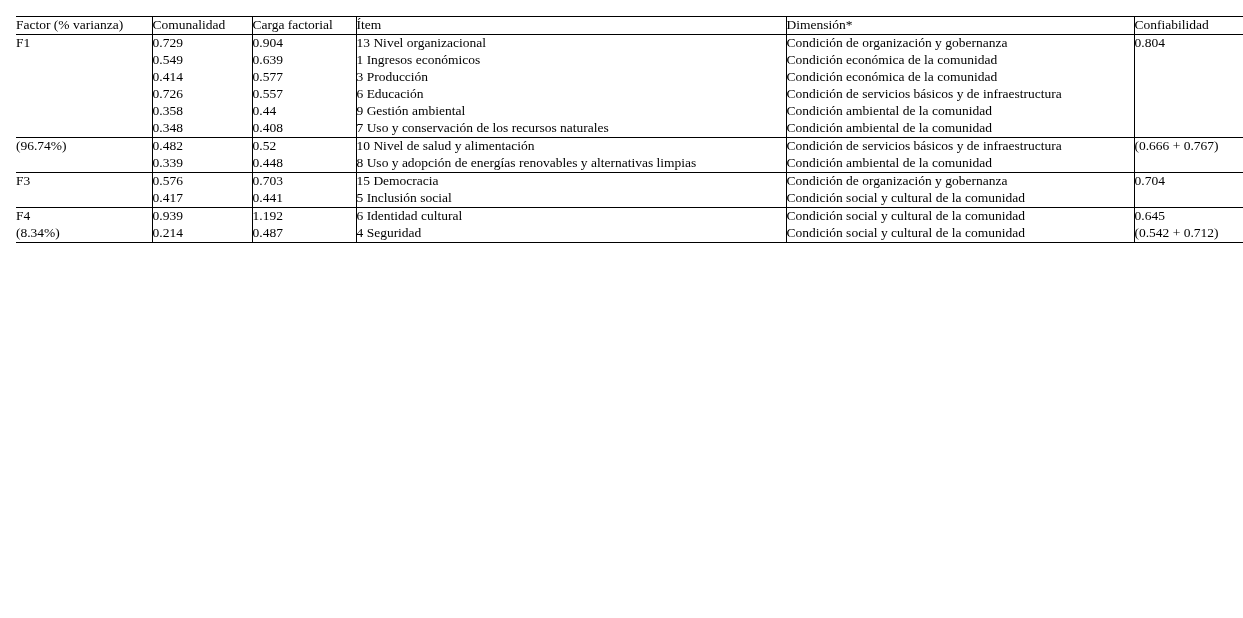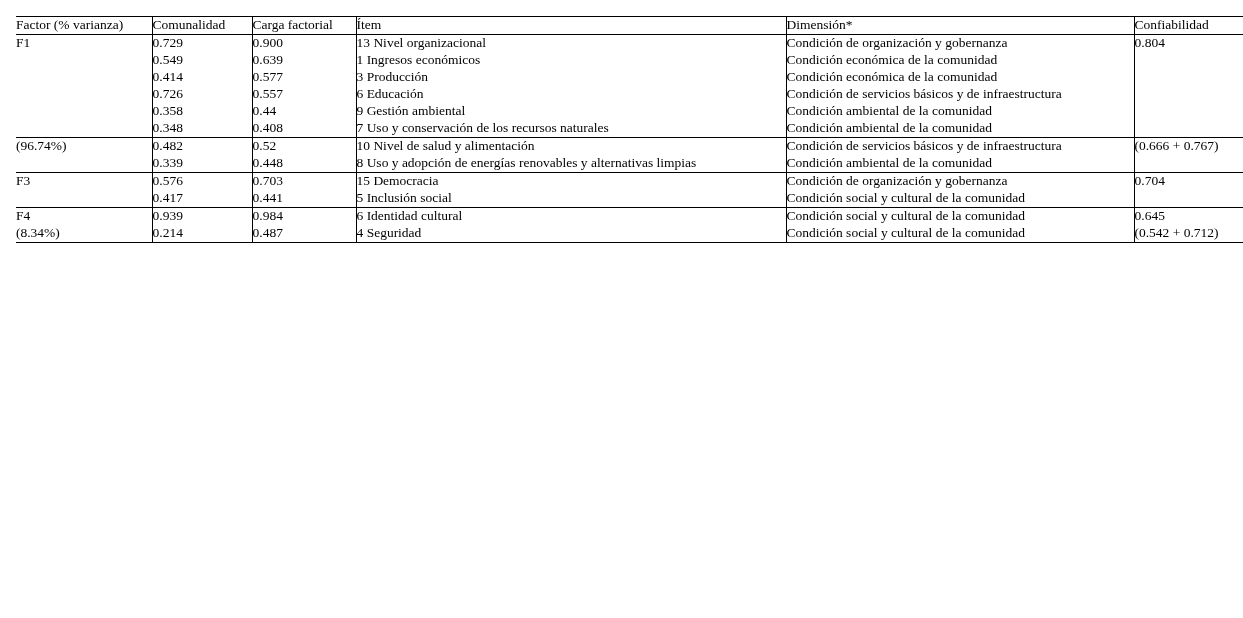--- a/index.html
+++ b/index.html
@@ -110,21 +110,21 @@
         <td></td>
         <td></td>
         <td></td>
         <td></td>
     </tr>
   </thead>
   <tbody id="table-body">
       <tr>
         <td class="cell">F1</td>
         <td class="cell vrule">0.729</td>
-        <td class="cell vrule">0.900</td>
+        <td class="cell vrule">0.904</td>
         <td class="cell vrule">13 Nivel organizacional</td>
         <td class="cell vrule">Condición de organización y gobernanza</td>
         <td class="cell vrule">0.804</td>
       </tr>
       <tr>
         <td class="cell">&nbsp;</td>
         <td class="cell vrule">0.549</td>
         <td class="cell vrule">0.639</td>
         <td class="cell vrule">1 Ingresos económicos</td>
         <td class="cell vrule">Condición económica de la comunidad</td>
@@ -214,21 +214,21 @@
         <td></td>
         <td></td>
         <td></td>
         <td></td>
         <td></td>
         <td></td>
       </tr>
       <tr>
         <td class="cell">F4</td>
         <td class="cell vrule">0.939</td>
-        <td class="cell vrule">0.984</td>
+        <td class="cell vrule">1.192</td>
         <td class="cell vrule">6 Identidad cultural</td>
         <td class="cell vrule">Condición social y cultural de la comunidad</td>
         <td class="cell vrule">0.645</td>
       </tr>
       <tr>
         <td class="cell">(8.34%)</td>
         <td class="cell vrule">0.214</td>
         <td class="cell vrule">0.487</td>
         <td class="cell vrule">4 Seguridad</td>
         <td class="cell vrule">Condición social y cultural de la comunidad</td>

